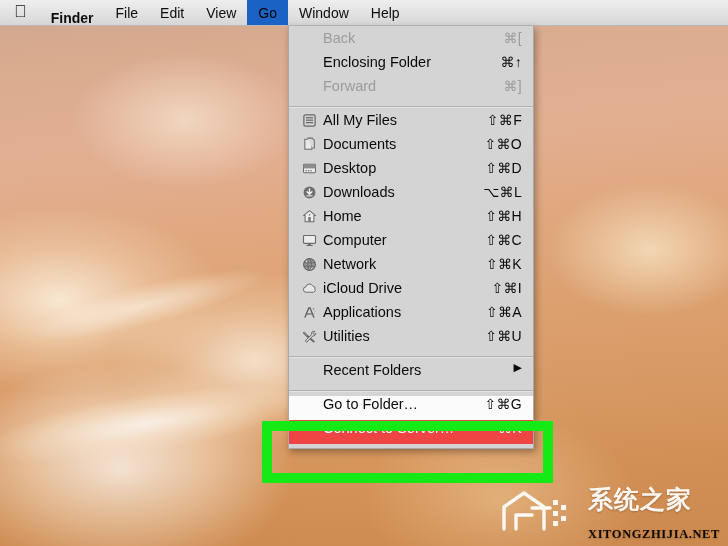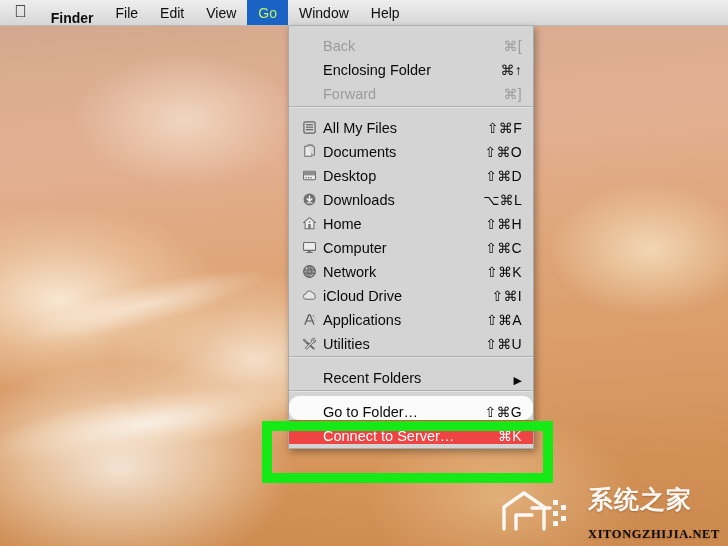--- a/index.html
+++ b/index.html
@@ -82,21 +82,21 @@
     padding: 0 11px;
     font-size: 14px;
     color: #0d0d0d;
     line-height: 1;
     white-space: nowrap;
   }
   .menubar-item.bold { font-weight: bold; align-items: flex-end; }
   .menubar-item.apple { padding: 0 13px 0 14px; }
   .menubar-item.active {
     background: #1a62c4;
-    color: #bef264;
+    color: #000000;
   }
   .apple-glyph {
     display: block;
     font-size: 17px;
     line-height: 1;
     color: #121212;
     margin-top: -2px;
   }
 
   
@@ -109,21 +109,21 @@
     border-top: none;
     box-sizing: border-box;
     box-shadow: 2px 3px 7px rgba(0,0,0,0.33);
     padding: 4px 0 4px 0;
     font-size: 14.5px;
     color: #0a0a0a;
   }
   .menu-row {
     position: relative;
     display: flex;
-    align-items: flex-end;
+    align-items: flex-start;
     height: 24px;
     padding: 0 11px 0 10px;
     box-sizing: border-box;
     white-space: nowrap;
   }
   .menu-row.disabled { color: #9b9b9b; }
   .menu-row.selected {
     background: #ef4444;
     color: #ffffff;
   }
@@ -152,21 +152,21 @@
     font-size: 11px;
     line-height: 1;
     margin-left: 10px;
   }
   .menu-sep {
     height: 1px;
     margin: 4px 0 4px 0;
     background: #b0b0b0;
     border-bottom: 1px solid #e4e4e4;
   }
-  .menu-row.light-row { background: #fbfbfb; border-radius: 10px; }
+  .menu-row.light-row { background: #fbfbfb; }
 
   
   .annotation-box {
     position: absolute;
     left: 262px; top: 421px;
     width: 291px; height: 62px;
     border: 10px solid #15e916;
     box-sizing: border-box;
     pointer-events: none;
   }

